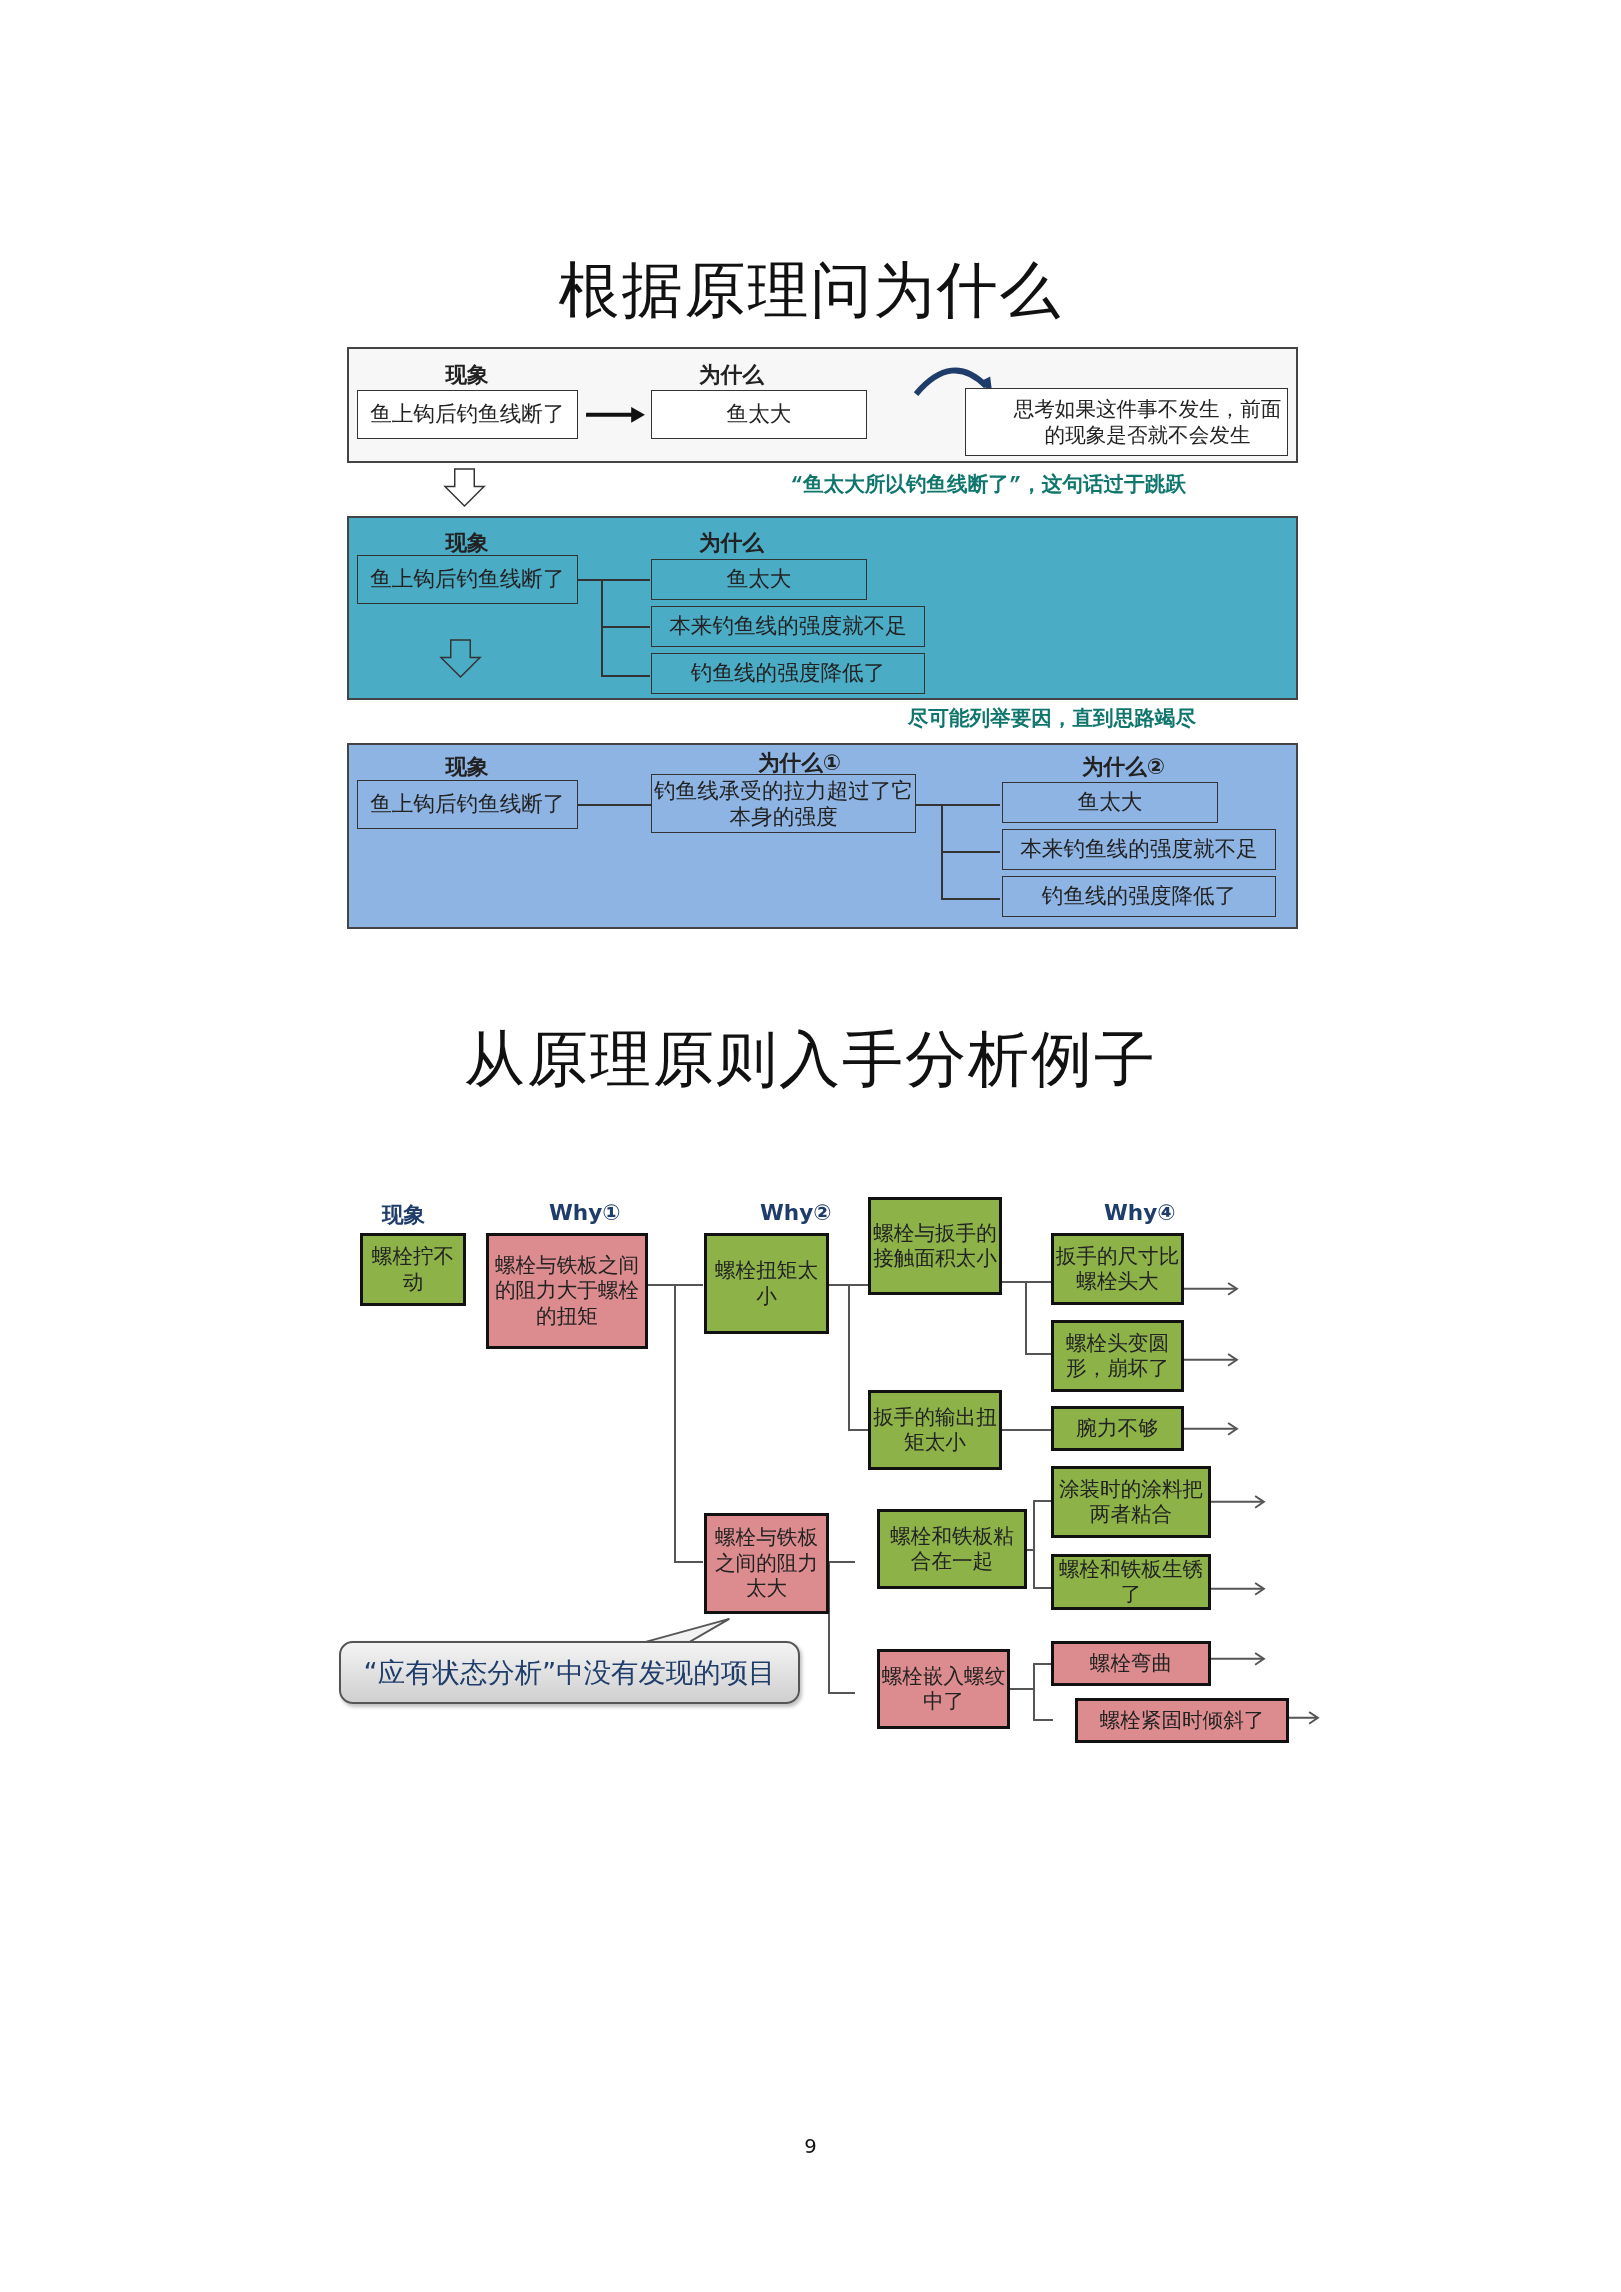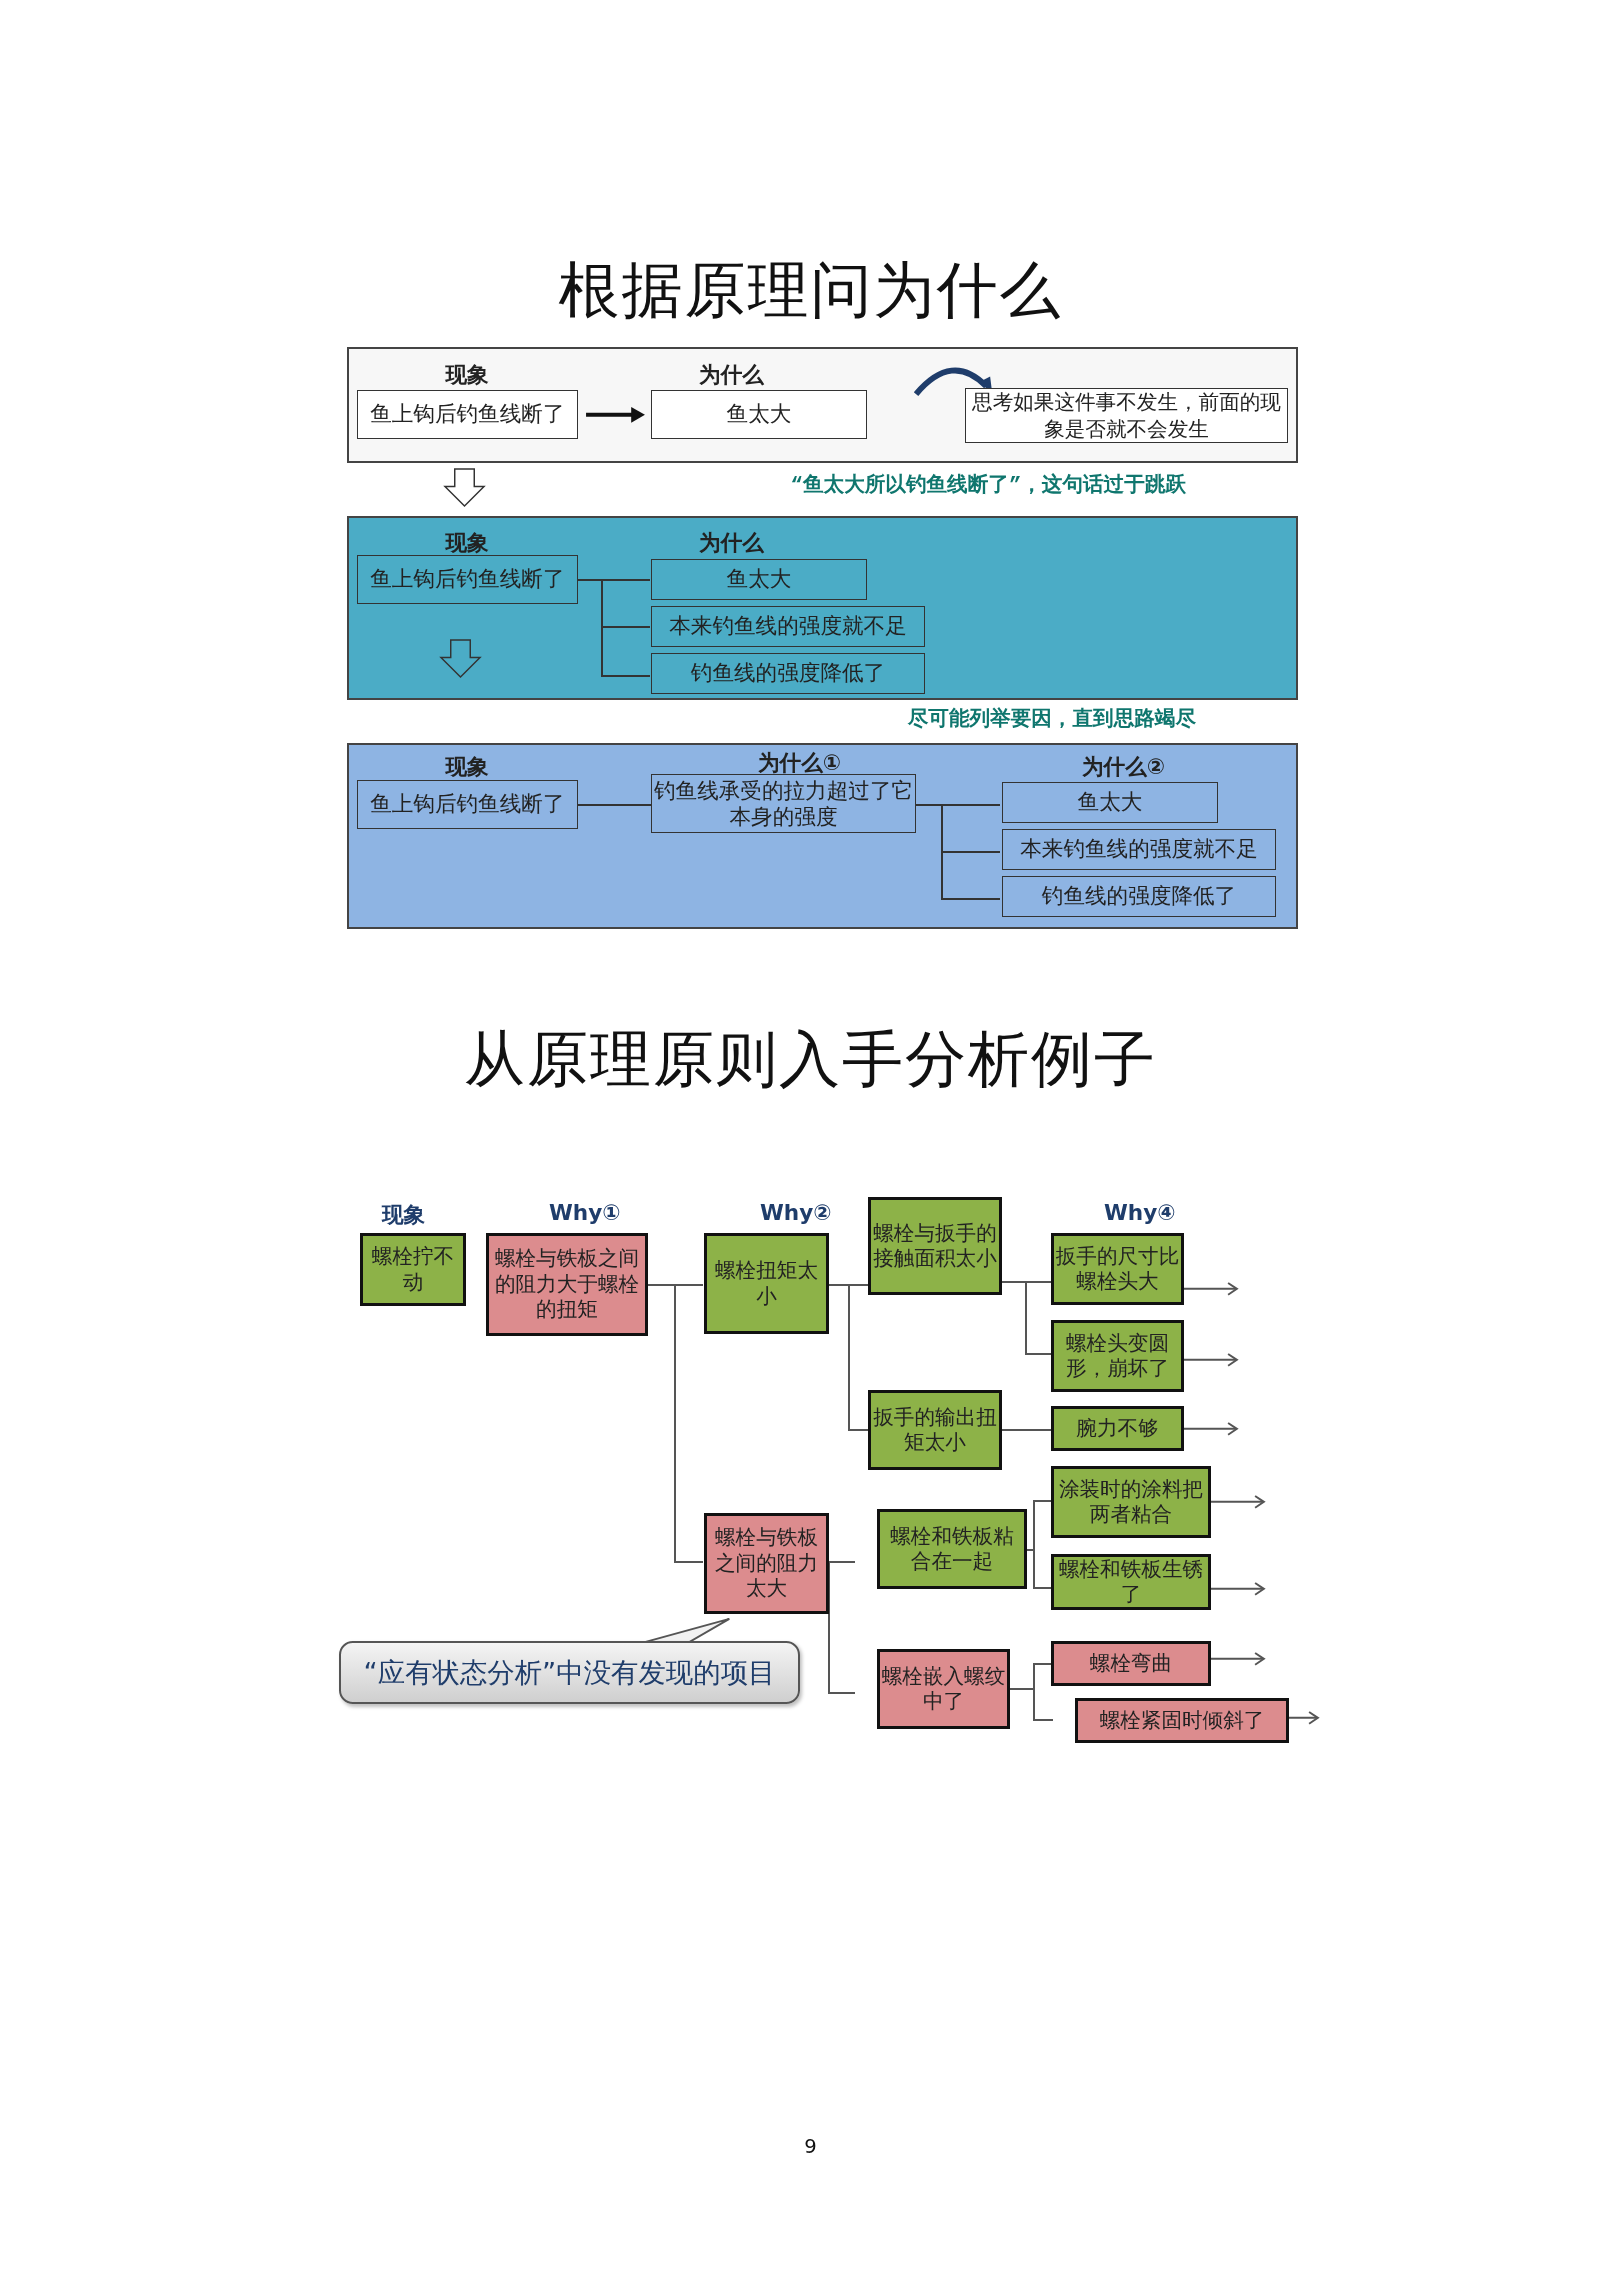--- a/index.html
+++ b/index.html
@@ -36,21 +36,21 @@
   <div class="box" style="left:7.8px; top:41px; width:221px; height:49px; background:#fff;">鱼上钩后钓鱼线断了</div>
   <svg class="abs" style="left:235px; top:55px;" width="63" height="21.6" viewBox="0 0 64 22">
     <line x1="2" y1="11" x2="50" y2="11" stroke="#111" stroke-width="4"></line>
     <polygon points="48,3 62,11 48,19" fill="#111"></polygon>
   </svg>
   <div class="box" style="left:302px; top:41px; width:216px; height:49px; background:#fff;">鱼太大</div>
   <svg class="abs" style="left:559px; top:9.8px;" width="98" height="39" viewBox="0 0 100 40">
     <path d="M8,36 Q45,-8 80,28" fill="none" stroke="#1f3d6b" stroke-width="6"></path>
     <polygon points="72,24 86,34 84,18" fill="#1f3d6b"></polygon>
   </svg>
-  <div class="box" style="left:616px; top:39px; width:323px; height:55px; background:#fff; font-size:20.6px;">思考如果这件事不发生，前面的现象是否就不会发生</div>
+  <div class="box" style="left:616px; top:39px; width:323px; height:68px; background:#fff; font-size:20.6px;padding-left:42px;">思考如果这件事不发生，前面的现象是否就不会发生</div>
 </div>
 
 <svg class="abs" style="left:443px; top:467px;" width="43" height="41" viewBox="0 0 44 42">
   <polygon points="12,2 32,2 32,20 42,20 22,40 2,20 12,20" fill="#fff" stroke="#333" stroke-width="1.5"></polygon>
 </svg>
 <div class="note" style="left:716px; top:470px; width:470px;">“鱼太大所以钓鱼线断了”，这句话过于跳跃</div>
 
 <div class="panel" style="left:347px; top:516px; width:951px; height:184px; background:#4bacc6;">
   <div class="hdr" style="left:59px; top:9.8px; width:118px;">现象</div>
   <div class="hdr" style="left:314px; top:9.8px; width:137px;">为什么</div>
@@ -149,21 +149,21 @@
 <svg class="abs" style="left:1208px; top:1652px;" width="59" height="13.7" viewBox="0 0 60 14">
     <line x1="0" y1="7" x2="56" y2="7" stroke="#555" stroke-width="2"></line>
     <polyline points="48,1 57,7 48,13" fill="none" stroke="#555" stroke-width="2"></polyline>
   </svg>
 <svg class="abs" style="left:1262px; top:1711px;" width="59" height="13.7" viewBox="0 0 60 14">
     <line x1="0" y1="7" x2="56" y2="7" stroke="#555" stroke-width="2"></line>
     <polyline points="48,1 57,7 48,13" fill="none" stroke="#555" stroke-width="2"></polyline>
   </svg>
 
 <div class="fbox green" style="left:360px; top:1233px; width:106px; height:73px;">螺栓拧不动</div>
-<div class="fbox pink" style="left:486px; top:1233px; width:162px; height:103px;">螺栓与铁板之间的阻力大于螺栓的扭矩</div>
+<div class="fbox pink" style="left:486px; top:1233px; width:162px; height:116px;">螺栓与铁板之间的阻力大于螺栓的扭矩</div>
 <div class="fbox green" style="left:704px; top:1233px; width:125px; height:101px;">螺栓扭矩太小</div>
 <div class="fbox pink" style="left:704px; top:1513px; width:125px; height:101px;">螺栓与铁板之间的阻力太大</div>
 <div class="fbox green" style="left:868px; top:1197px; width:134px; height:98px;">螺栓与扳手的接触面积太小</div>
 <div class="fbox green" style="left:868px; top:1390px; width:134px; height:80px;">扳手的输出扭矩太小</div>
 <div class="fbox green" style="left:877px; top:1509px; width:150px; height:80px;">螺栓和铁板粘合在一起</div>
 <div class="fbox pink" style="left:877px; top:1649px; width:133px; height:80px;">螺栓嵌入螺纹中了</div>
 <div class="fbox green" style="left:1051px; top:1233px; width:133px; height:72px;">扳手的尺寸比螺栓头大</div>
 <div class="fbox green" style="left:1051px; top:1320px; width:133px; height:72px;">螺栓头变圆形，崩坏了</div>
 <div class="fbox green" style="left:1051px; top:1406px; width:133px; height:45px;">腕力不够</div>
 <div class="fbox green" style="left:1051px; top:1466px; width:160px; height:72px;">涂装时的涂料把两者粘合</div>

